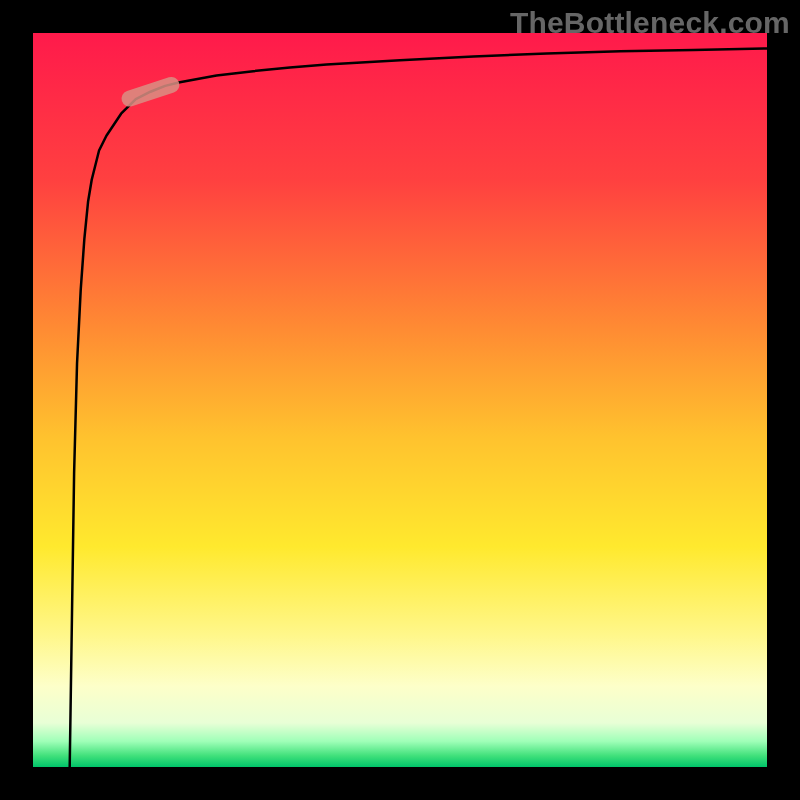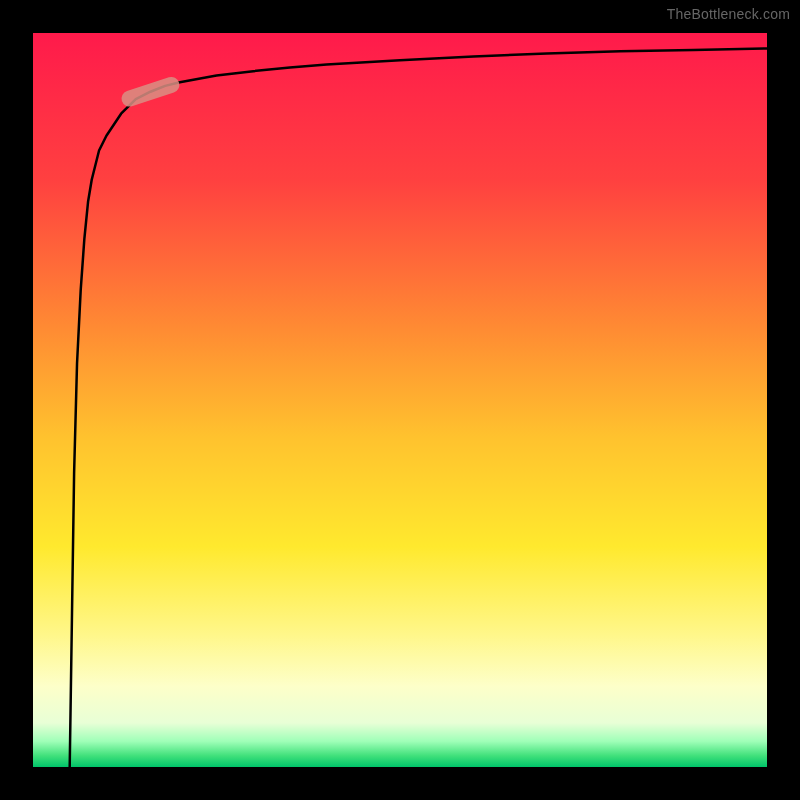--- a/index.html
+++ b/index.html
@@ -13,23 +13,23 @@
   }
   .chart-container {
     position: relative;
     width: 800px;
     height: 800px;
   }
   .watermark {
     position: absolute;
     top: 6px;
     right: 10px;
-    font-size: 14px;
+    font-size: 30px;
     color: #666666;
-    font-weight: 400;
+    font-weight: 700;
     letter-spacing: 0.2px;
     z-index: 10;
   }
   svg.chart-svg {
     position: absolute;
     top: 0;
     left: 0;
   }
 </style>
 </head>

